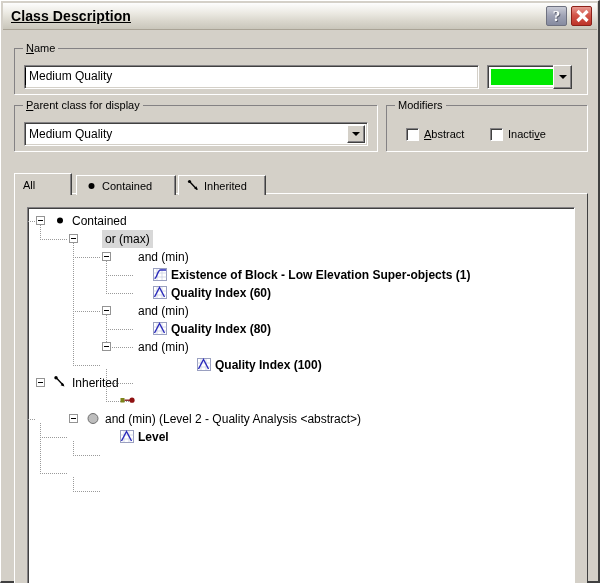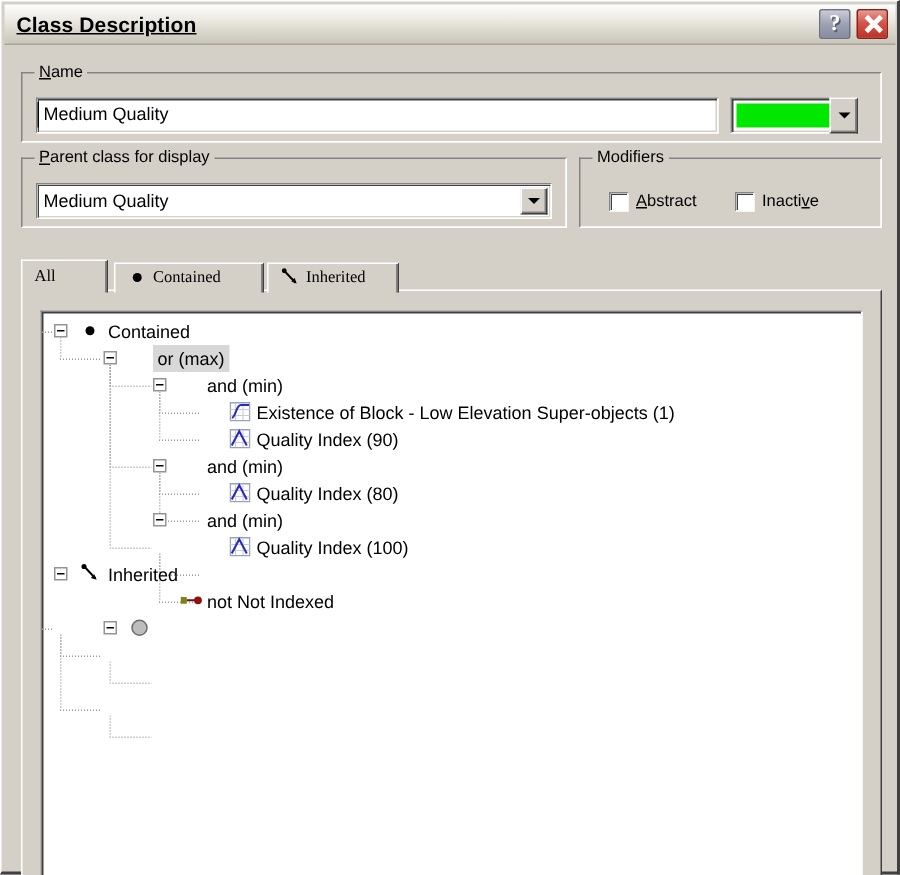--- a/index.html
+++ b/index.html
@@ -227,21 +227,20 @@
     border: 1px solid #ffffff;
     border-right-color: #404040;
     border-bottom: none;
     box-shadow: inset -1px 0 0 #848284;
     box-sizing: border-box;
     padding: 0 8px;
     line-height: 19px;
     font-size: 11px;
     white-space: nowrap;
     cursor: pointer;
-    font-family: Liberation Serif, serif;
   }
   .tab.active {
     top: 0;
     height: 22px;
     line-height: 21px;
     z-index: 3;
     background: #d4d0c8;
   }
   .tab .tlabel { display: inline-block; vertical-align: middle; }
   .tab .ticon { display: inline-block; width: 13px; height: 13px; vertical-align: middle; margin-right: 4px; position: relative; top: -1px; }
@@ -283,21 +282,21 @@
     white-space: nowrap;
     cursor: default;
   }
   .trow .tlabel {
     position: absolute;
     top: 0;
     line-height: 18px;
     font-size: 12px;
     white-space: nowrap;
   }
-  .trow .tlabel.bold { font-weight: normal; font-size: 12px; text-align: center; }
+  .trow .tlabel.bold { font-weight: bold; font-size: 12px; text-align: center; }
   .trow .tlabel.sel {
     background: #d8d8d8;
     padding: 0 3px;
   }
   .expander {
     position: absolute;
     top: 4px;
     width: 9px; height: 9px;
     background: #ffffff;
     border: 1px solid #949494;
@@ -461,39 +460,39 @@
               <path d="M1.5 10.5 C4 10.5 4.5 2 7.5 2 L13 2" stroke="#2b2bbb" stroke-width="1.4" fill="none"></path>
             </svg></span>
           <span class="tlabel bold" style="left: 143px;">Existence of Block - Low Elevation Super-objects  (1)</span>
         </div>
         <div class="trow" style="height: 18px;">
           <span class="ticon-slot" style="left: 125px;"><svg width="14" height="13" viewBox="0 0 14 13">
               <rect x="0.5" y="0.5" width="13" height="12" fill="#ffffff" stroke="#9aa0c0" stroke-width="1"></rect>
               <path d="M4 12 L4 1 M0.5 9 L13.5 9 M0.5 5 L13.5 5 M9 12 L9 1" stroke="#c6cbe0" stroke-width="0.7"></path>
               <path d="M1.5 11 L6.5 1.5 L11.5 11" stroke="#2b2bbb" stroke-width="1.4" fill="none"></path>
             </svg></span>
-          <span class="tlabel bold" style="left: 143px;">Quality Index (90)</span>
+          <span class="tlabel bold" style="left: 143px;">Quality Index (60)</span>
         </div>
         <div class="trow" style="height: 18px;">
           <span class="expander" style="left: 74px;"></span>
           <span class="tlabel" style="left: 110px;">and (min)</span>
         </div>
         <div class="trow" style="height: 18px;">
           <span class="ticon-slot" style="left: 125px;"><svg width="14" height="13" viewBox="0 0 14 13">
               <rect x="0.5" y="0.5" width="13" height="12" fill="#ffffff" stroke="#9aa0c0" stroke-width="1"></rect>
               <path d="M4 12 L4 1 M0.5 9 L13.5 9 M0.5 5 L13.5 5 M9 12 L9 1" stroke="#c6cbe0" stroke-width="0.7"></path>
               <path d="M1.5 11 L6.5 1.5 L11.5 11" stroke="#2b2bbb" stroke-width="1.4" fill="none"></path>
             </svg></span>
           <span class="tlabel bold" style="left: 143px;">Quality Index (80)</span>
         </div>
         <div class="trow" style="height: 18px;">
           <span class="expander" style="left: 74px;"></span>
           <span class="tlabel" style="left: 110px;">and (min)</span>
         </div>
-        <div class="trow" style="height: 18px;">
+        <div class="trow" style="height: 18px; margin-left: 44px;">
           <span class="ticon-slot" style="left: 125px;"><svg width="14" height="13" viewBox="0 0 14 13">
               <rect x="0.5" y="0.5" width="13" height="12" fill="#ffffff" stroke="#9aa0c0" stroke-width="1"></rect>
               <path d="M4 12 L4 1 M0.5 9 L13.5 9 M0.5 5 L13.5 5 M9 12 L9 1" stroke="#c6cbe0" stroke-width="0.7"></path>
               <path d="M1.5 11 L6.5 1.5 L11.5 11" stroke="#2b2bbb" stroke-width="1.4" fill="none"></path>
             </svg></span>
           <span class="tlabel bold" style="left: 143px;">Quality Index (100)</span>
         </div>
         <div class="trow" style="height: 18px;">
           <span class="expander" style="left: 8px;"></span>
           <span class="ticon-slot" style="left: 26px;"><svg width="14" height="13" viewBox="0 0 14 13">
@@ -502,24 +501,32 @@
               <path d="M10.5 10.5 L6.6 9.3 L8.8 6.8 Z" fill="#000"></path>
             </svg></span>
           <span class="tlabel" style="left: 44px;">Inherited</span>
         </div>
         <div class="trow" style="height: 18px;">
           <span class="ticon-slot" style="left: 92px;"><svg width="16" height="13" viewBox="0 0 16 13">
               <rect x="0.5" y="4" width="4" height="4.5" fill="#7d8419"></rect>
               <path d="M4.5 6.2 L11 6.2" stroke="#7a0d0d" stroke-width="1.3"></path>
               <circle cx="12" cy="6.2" r="2.6" fill="#8f1111"></circle>
             </svg></span>
-          <span class="tlabel bold" style="left: 110px;">not Not Indexed</span>
         </div>
         <div class="trow" style="height: 18px;">
           <span class="expander" style="left: 41px;"></span>
           <span class="ticon-slot" style="left: 59px;"><svg width="14" height="13" viewBox="0 0 14 13">
               <circle cx="6" cy="6.5" r="5" fill="#bdbdbd" stroke="#6e6e6e" stroke-width="1"></circle>
             </svg></span>
+          <span class="tlabel" style="left: 77px;">and (min) (Level 2 - Quality Analysis &lt;abstract&gt;)</span>
+        </div>
+        <div class="trow" style="height: 18px;">
+          <span class="ticon-slot" style="left: 92px;"><svg width="14" height="13" viewBox="0 0 14 13">
+              <rect x="0.5" y="0.5" width="13" height="12" fill="#ffffff" stroke="#9aa0c0" stroke-width="1"></rect>
+              <path d="M4 12 L4 1 M0.5 9 L13.5 9 M0.5 5 L13.5 5 M9 12 L9 1" stroke="#c6cbe0" stroke-width="0.7"></path>
+              <path d="M1.5 11 L6.5 1.5 L11.5 11" stroke="#2b2bbb" stroke-width="1.4" fill="none"></path>
+            </svg></span>
+          <span class="tlabel bold" style="left: 110px;">Level</span>
         </div>
       </div>
   </div>
 
 </div>
 
 </body></html>

